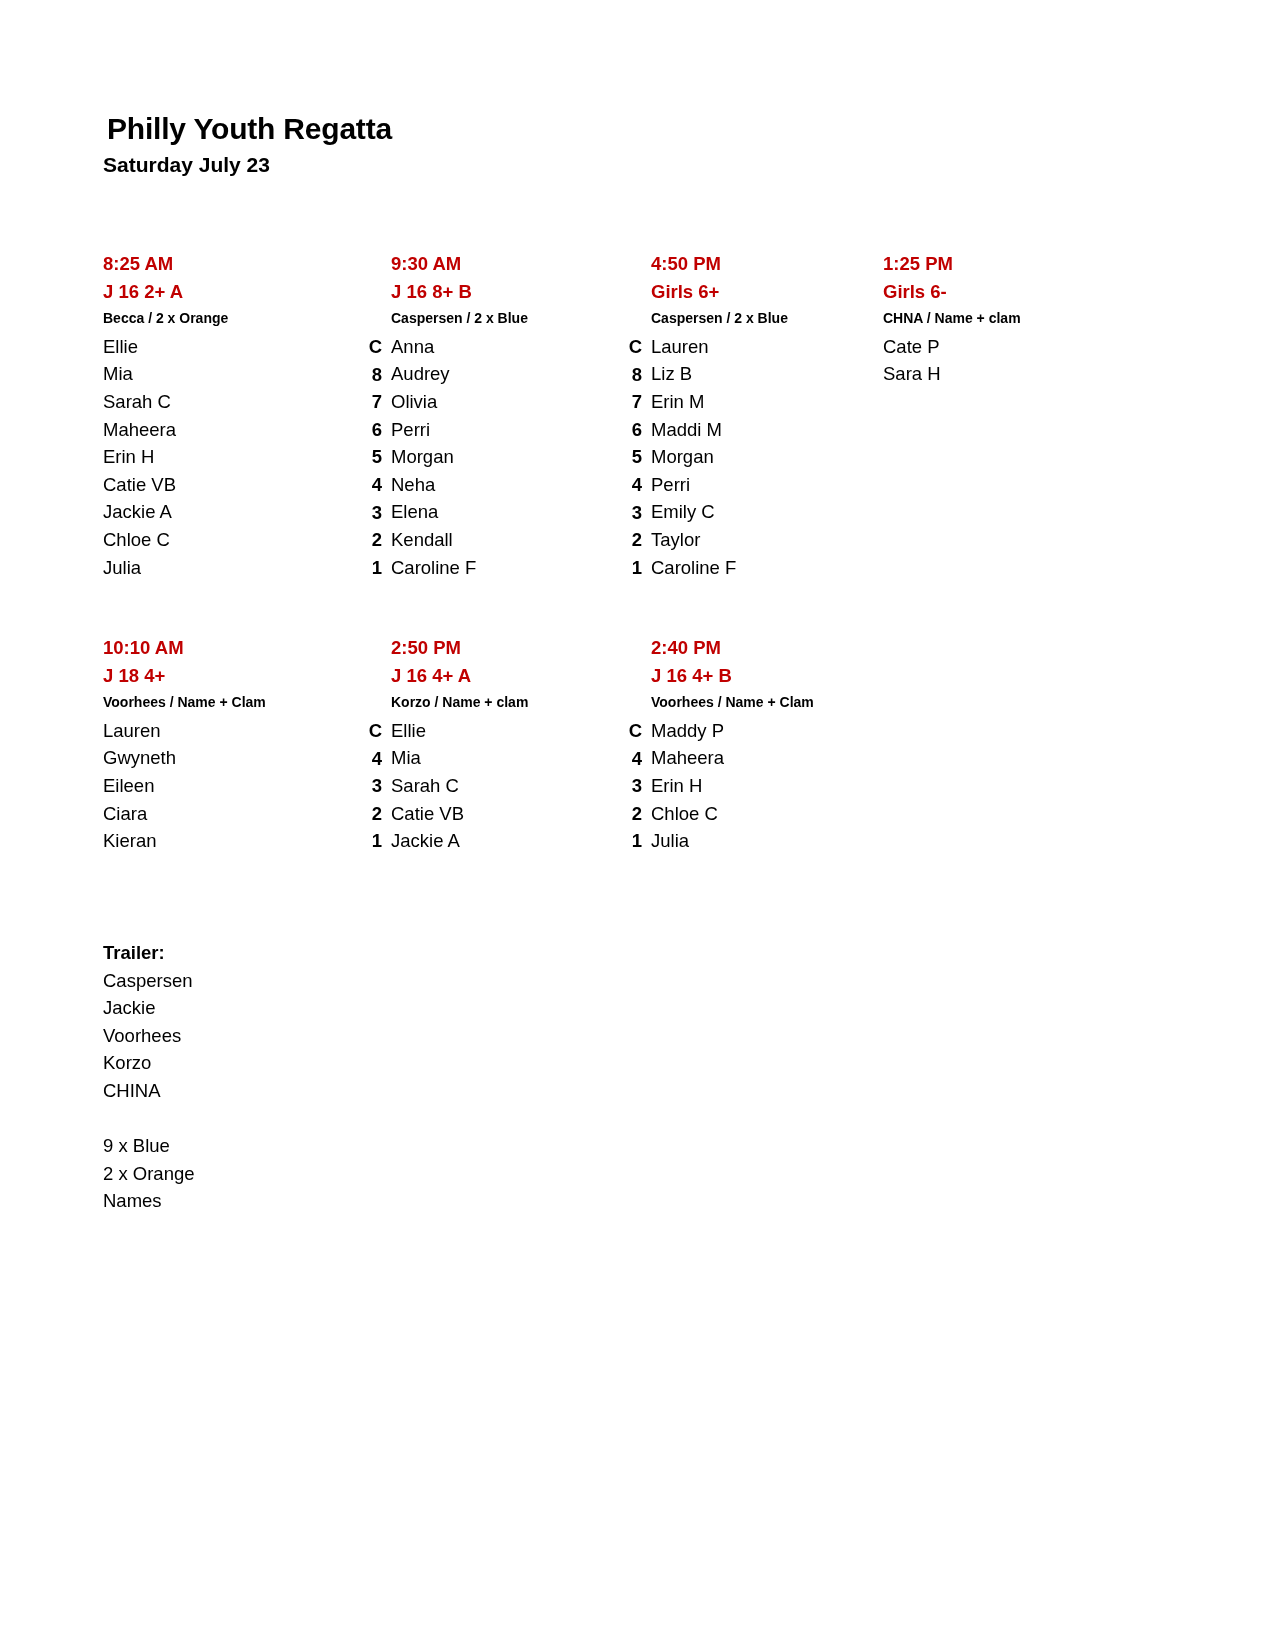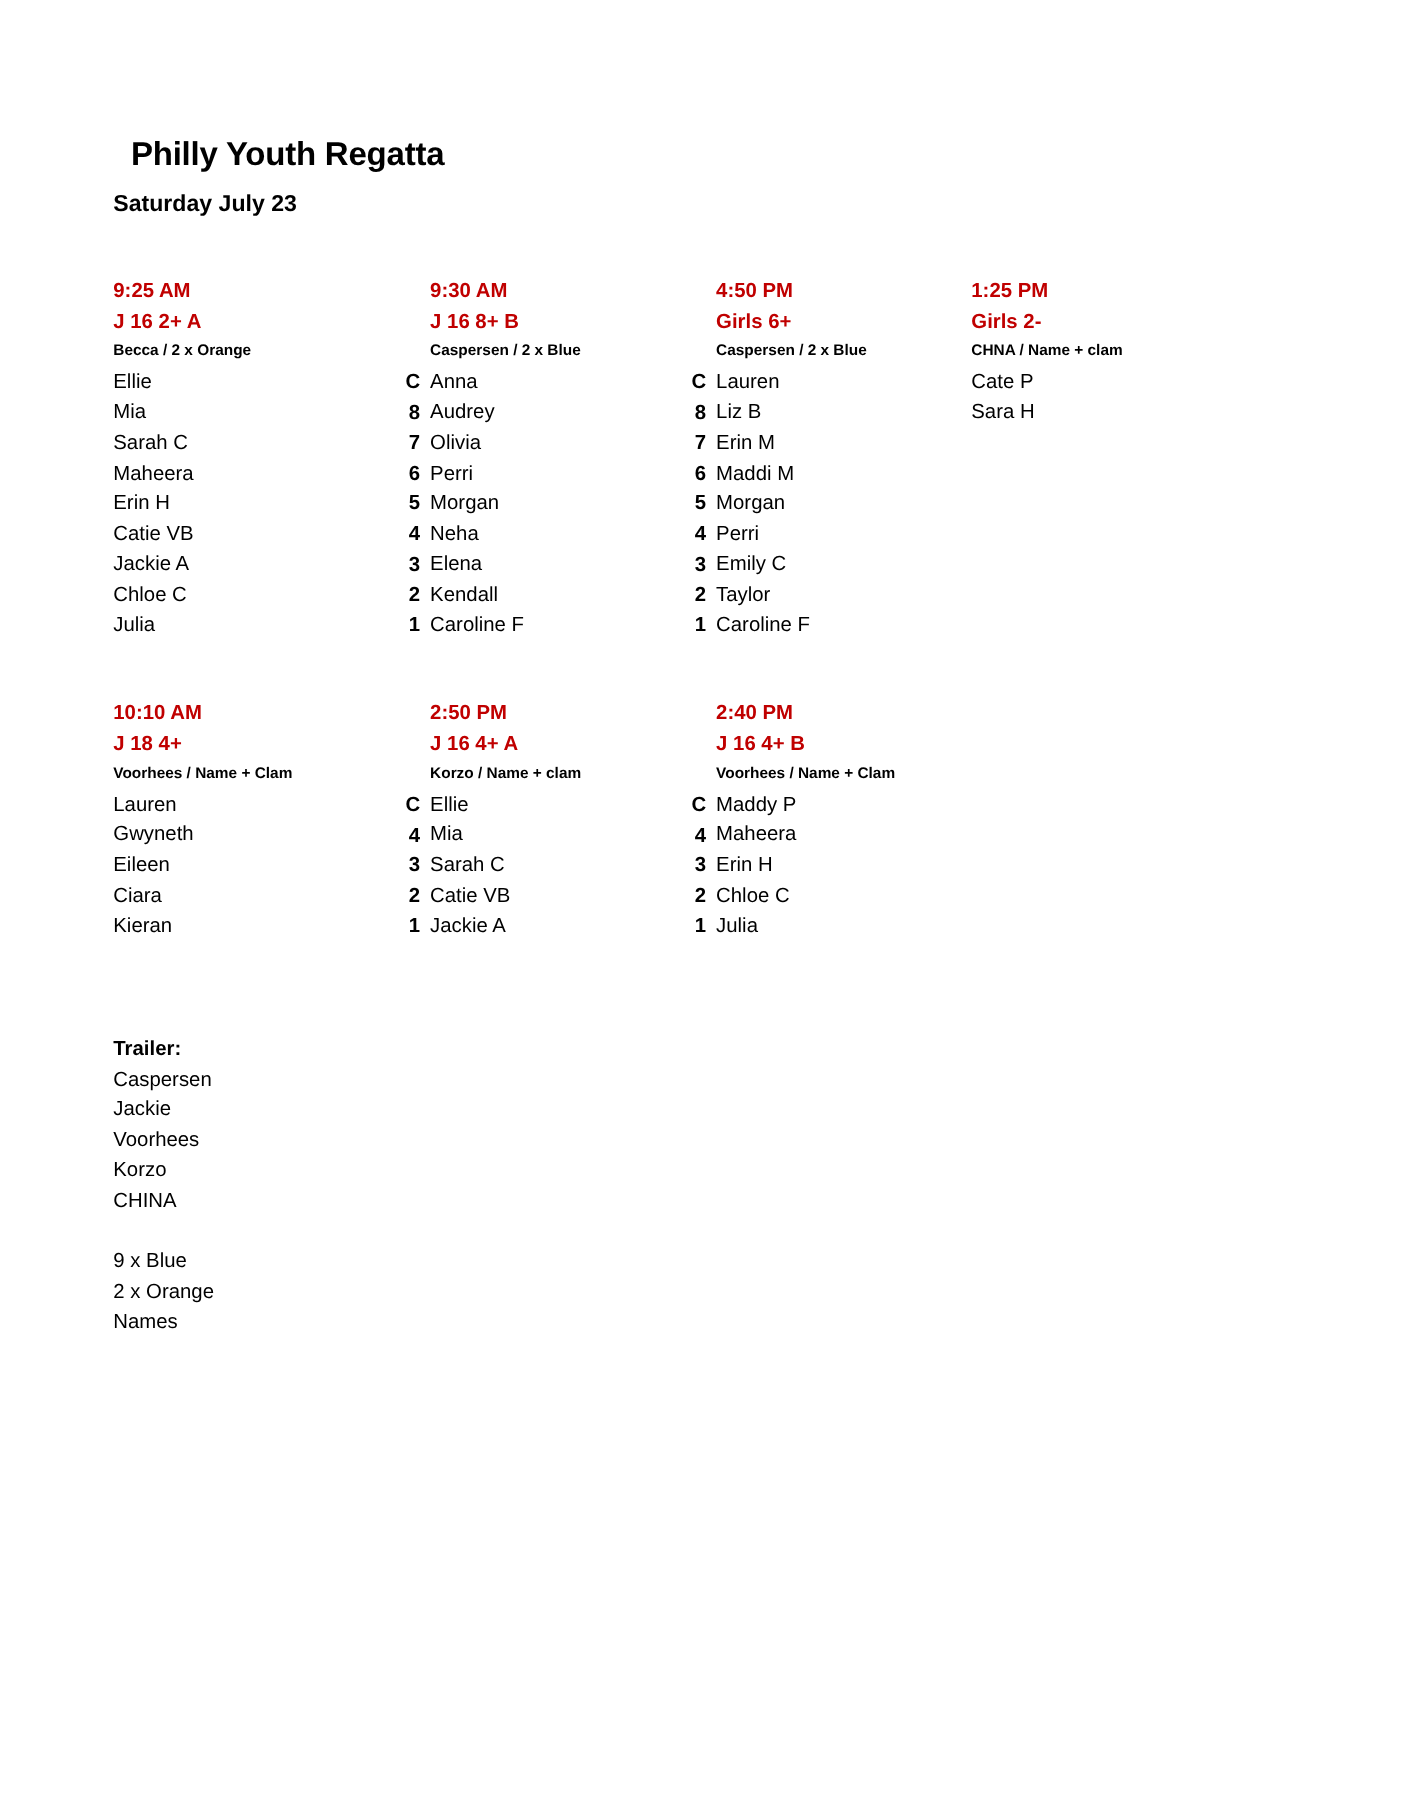--- a/index.html
+++ b/index.html
@@ -28,21 +28,21 @@
   .title-block {
     position: absolute;
     left: 103px;
     top: 108px;
   }
   .doc-title {
     font-size: 30px;
     font-weight: bold;
     letter-spacing: -0.2px;
     line-height: 1.12;
-    margin: 16px;
+    margin: 4px;
     white-space: nowrap;
   }
   .doc-subtitle {
     font-size: 21px;
     font-weight: bold;
     line-height: 1.15;
     margin: 7px 0 0 0;
     white-space: nowrap;
   }
 
@@ -141,21 +141,21 @@
 <div class="page">
 
   <div class="title-block">
     <div class="doc-title">Philly Youth Regatta</div>
     <div class="doc-subtitle">Saturday July 23</div>
   </div>
 
   <div class="section" id="section-1">
       <div class="race-col no-gutter">
         <div class="race-body">
-          <div class="race-time">9:25 AM</div>
+          <div class="race-time">8:25 AM</div>
           <div class="race-event">J 16 2+ A</div>
           <div class="race-boat">Becca / 2 x Orange</div>
           <div class="rower">Ellie</div>
           <div class="rower">Mia</div>
           <div class="rower">Sarah C</div>
           <div class="rower">Maheera</div>
           <div class="rower">Erin H</div>
           <div class="rower">Catie VB</div>
           <div class="rower">Jackie A</div>
           <div class="rower">Chloe C</div>
@@ -212,21 +212,21 @@
           <div class="rower">Morgan</div>
           <div class="rower">Perri</div>
           <div class="rower">Emily C</div>
           <div class="rower">Taylor</div>
           <div class="rower">Caroline F</div>
         </div>
       </div>
       <div class="race-col no-gutter">
         <div class="race-body">
           <div class="race-time">1:25 PM</div>
-          <div class="race-event">Girls 2-</div>
+          <div class="race-event">Girls 6-</div>
           <div class="race-boat">CHNA / Name + clam</div>
           <div class="rower">Cate P</div>
           <div class="rower">Sara H</div>
         </div>
       </div>
     </div>
   <div class="section" id="section-2">
       <div class="race-col no-gutter">
         <div class="race-body">
           <div class="race-time">10:10 AM</div>

